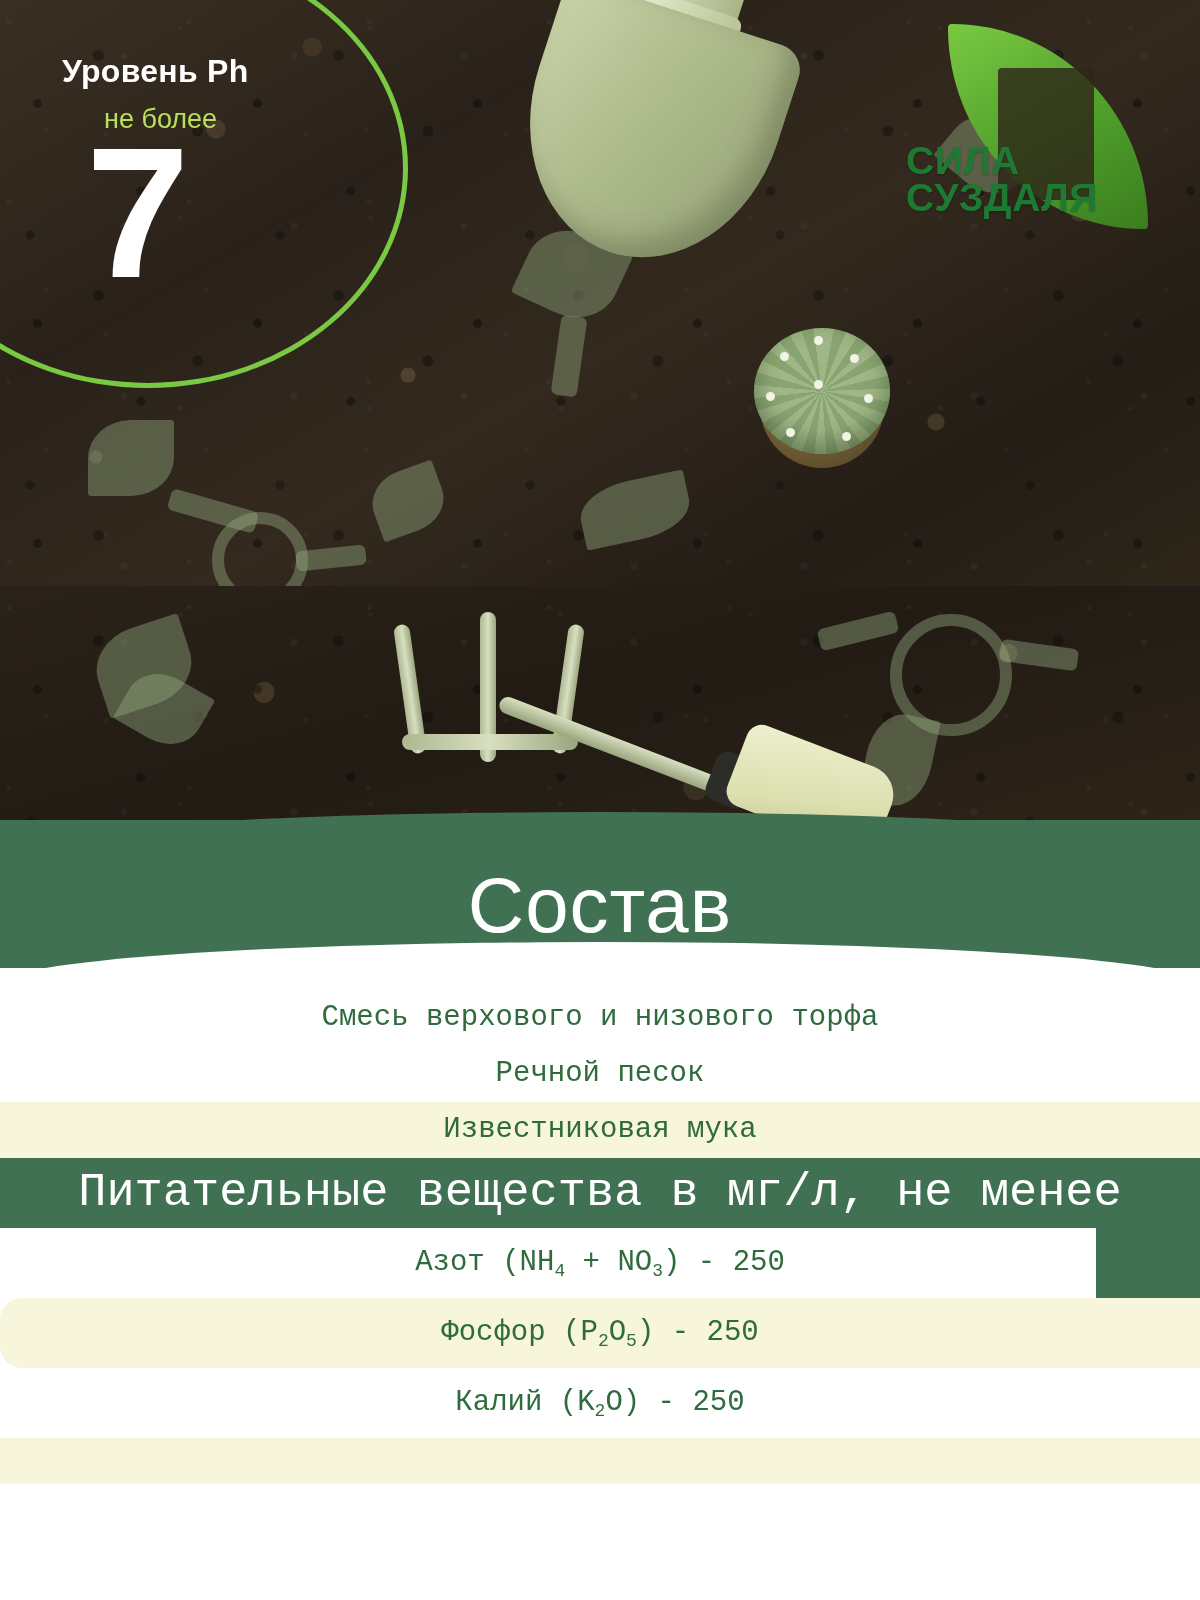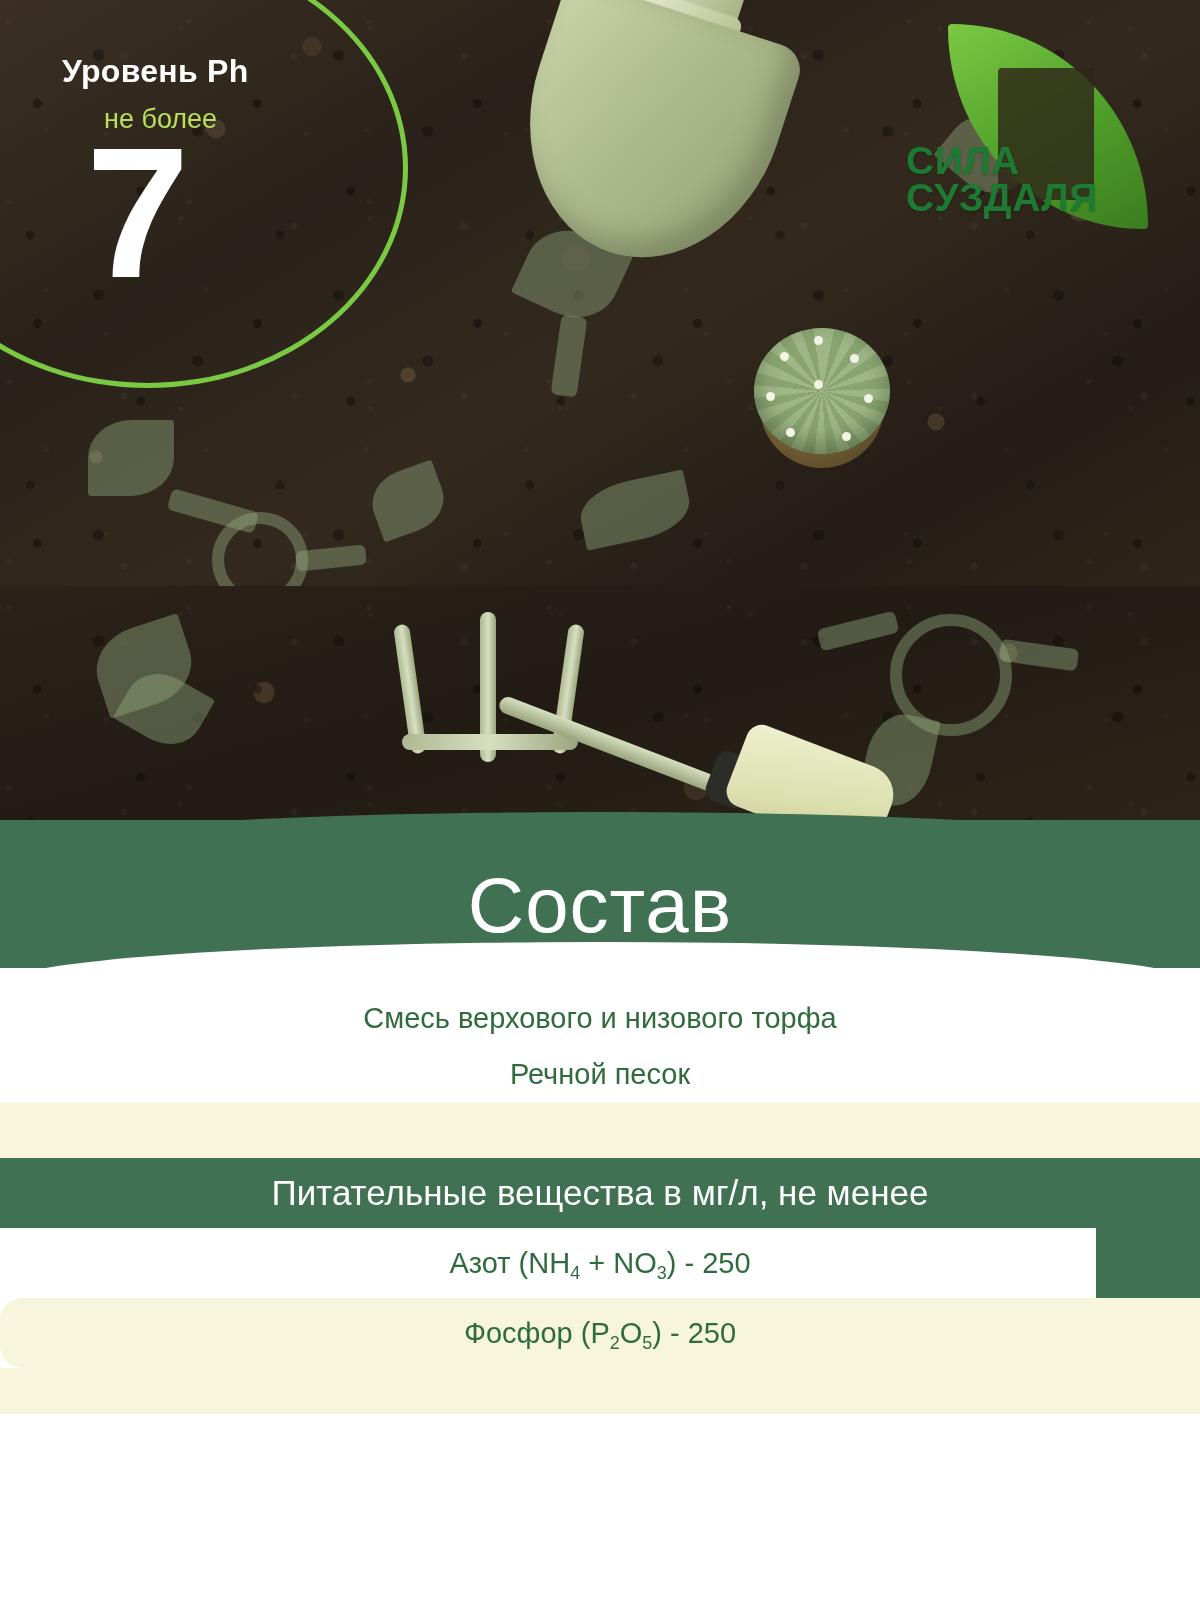--- a/index.html
+++ b/index.html
@@ -276,36 +276,37 @@
     font-size: 78px;
     font-weight: normal;
     letter-spacing: 1px;
   }
 
   
   .comp {
     position: absolute;
     left: 0; top: 990px;
     width: 1013px;
+    font-family: Liberation Mono, monospace;
   }
   .row {
     position: relative;
     width: 1200px;
     height: 56px;
     line-height: 56px;
     text-align: center;
     font-size: 29px;
     color: #2f6b3c;
   }
   .row.plain { background: #ffffff; }
   .row.cream { background: #f7f6dc; }
   .row.header {
     background: #3f7152;
     color: #ffffff;
-    font-size: 35px;
+    font-size: 47px;
     height: 70px;
     line-height: 70px;
   }
   .row sub {
     font-size: 0.62em;
     vertical-align: baseline;
     position: relative;
     top: 6px;
   }
   
@@ -410,36 +411,41 @@
     <span class="edge edge-white" style="top:0; height:56px;"></span>
   </div>
 
 
   <div class="row plain">
     <span>Речной песок</span>
     <span class="edge edge-white" style="top:0; height:56px;"></span>
   </div>
 
   <div class="row cream">
+    <span>Известниковая мука</span>
     <span class="edge edge-cream" style="top:0; height:56px;"></span>
   </div>
 
   <div class="row header">
     <span>Питательные вещества в мг/л, не менее</span>
   </div>
 
   <div class="row plain" style="height:70px; line-height:70px;">
     <span><span>Азот</span> (<span>NH</span><sub>4</sub><span> + NO</span><sub>3</sub>) - <span>250</span></span>
     <span class="edge edge-green" style="top:0; height:70px;"></span>
   </div>
 
   <div class="row cream" style="height:70px; line-height:70px;border-radius:22px;">
     <span><span>Фосфор</span> (<span>P</span><sub>2</sub><span>O</span><sub>5</sub>) - <span>250</span></span>
     <span class="edge edge-cream" style="top:0; height:70px;"></span>
   </div>
 
+  <div class="row plain" style="height:70px; line-height:70px;">
+    <span><span>Калий</span> (<span>K</span><sub>2</sub><span>O</span>) - <span>250</span></span>
+    <span class="edge edge-white" style="top:0; height:70px;"></span>
+  </div>
 
   <div class="row cream" style="height:46px;">
     <span class="edge edge-cream" style="top:0; height:46px;"></span>
   </div>
 </div>
 
 <div class="bottom-fill"></div>
 
 </body></html>

